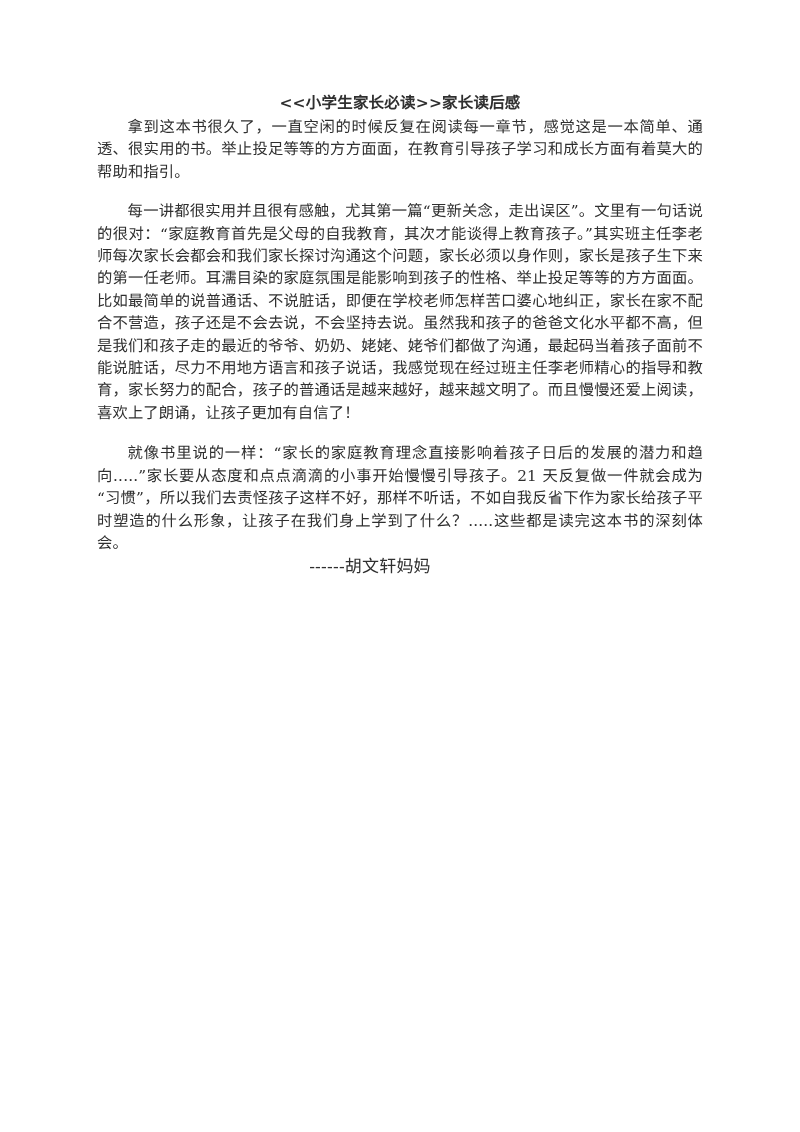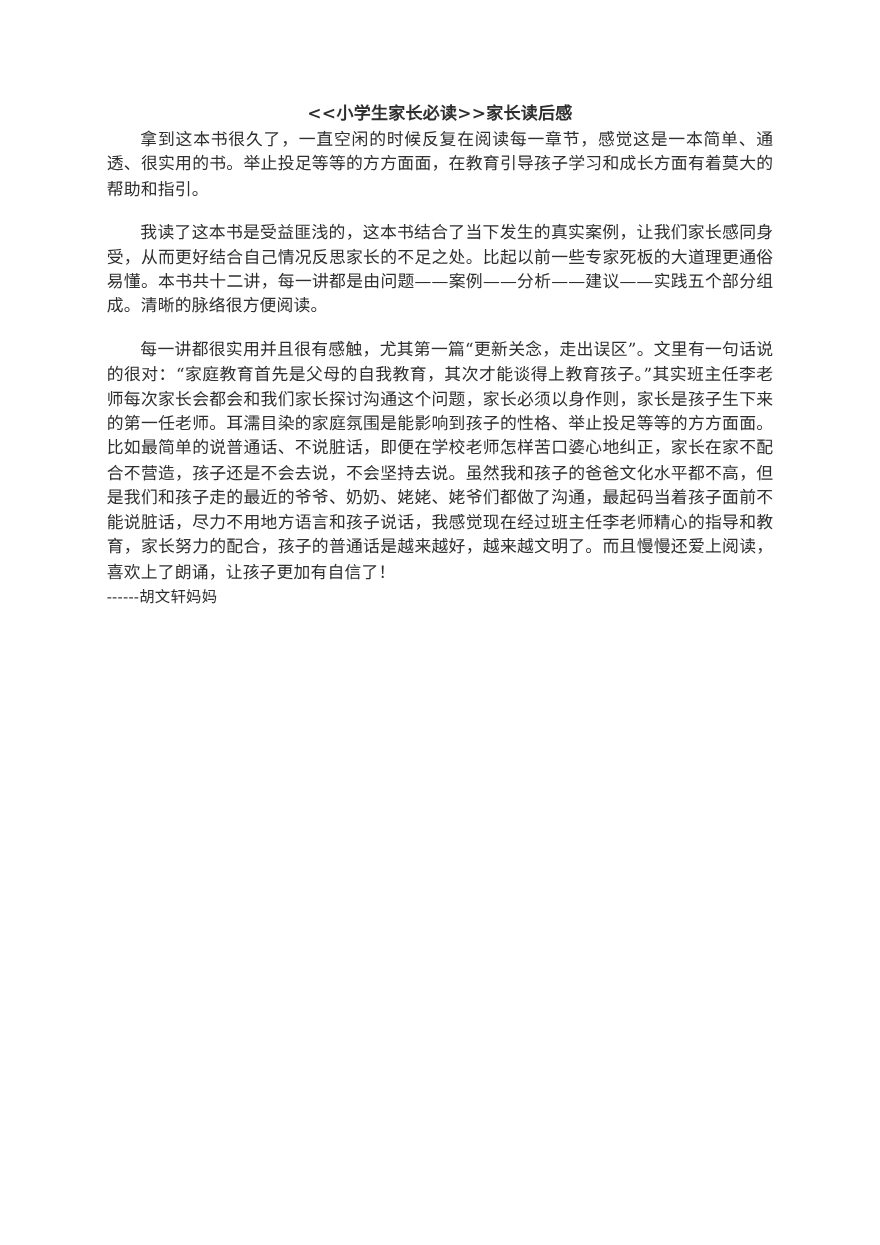--- a/index.html
+++ b/index.html
@@ -60,40 +60,40 @@
     text-indent: 2em;
     letter-spacing: 0.15px;
   }
 
   p.para.gap-small { margin-top: 0; }
   p.para.gap { margin-top: 17px; }
   p.para.gap-lg { margin-top: 18px; }
 
   .signature {
     margin: 1px 0 0 0;
-    font-size: 14px;
+    font-size: 17px;
     line-height: 22.4px;
-    text-align: left;
+    text-align: center;
     padding-right: 60px;
     letter-spacing: 0.2px;
   }
 </style>
 </head>
 <body>
 
 <div class="page">
   <div class="content">
 
     <h1 class="doc-title">&lt;&lt;小学生家长必读&gt;&gt;家长读后感</h1>
 
 
     <p class="para gap-small">拿到这本书很久了，一直空闲的时候反复在阅读每一章节，感觉这是一本简单、通透、很实用的书。举止投足等等的方方面面，在教育引导孩子学习和成长方面有着莫大的帮助和指引。</p>
 
-    <p class="para gap">我读了这本书是受益匪浅的，这本书结合了当下发生的真实案例，让我们家长感同身受，从而更好结合自己情况反思家长的不足之处。比起以前一些专家死板的大道理更通俗易懂。本书共十二讲，每一讲都是由问题——案例——分析——建议——实践五个部分组成。清晰的脉络很方便阅读。</p>
 
     <p class="para gap">每一讲都很实用并且很有感触，尤其第一篇“更新关念，走出误区”。文里有一句话说的很对：“家庭教育首先是父母的自我教育，其次才能谈得上教育孩子。”其实班主任李老师每次家长会都会和我们家长探讨沟通这个问题，家长必须以身作则，家长是孩子生下来的第一任老师。耳濡目染的家庭氛围是能影响到孩子的性格、举止投足等等的方方面面。比如最简单的说普通话、不说脏话，即便在学校老师怎样苦口婆心地纠正，家长在家不配合不营造，孩子还是不会去说，不会坚持去说。虽然我和孩子的爸爸文化水平都不高，但是我们和孩子走的最近的爷爷、奶奶、姥姥、姥爷们都做了沟通，最起码当着孩子面前不能说脏话，尽力不用地方语言和孩子说话，我感觉现在经过班主任李老师精心的指导和教育，家长努力的配合，孩子的普通话是越来越好，越来越文明了。而且慢慢还爱上阅读，喜欢上了朗诵，让孩子更加有自信了！</p>
 
+    <p class="para gap-lg">就像书里说的一样：“家长的家庭教育理念直接影响着孩子日后的发展的潜力和趋向.....”家长要从态度和点点滴滴的小事开始慢慢引导孩子。21 天反复做一件就会成为“习惯”，所以我们去责怪孩子这样不好，那样不听话，不如自我反省下作为家长给孩子平时塑造的什么形象，让孩子在我们身上学到了什么？.....这些都是读完这本书的深刻体会。</p>
 
 
     <div class="signature">------胡文轩妈妈</div>
 
   </div>
 </div>
 
 </body></html>

